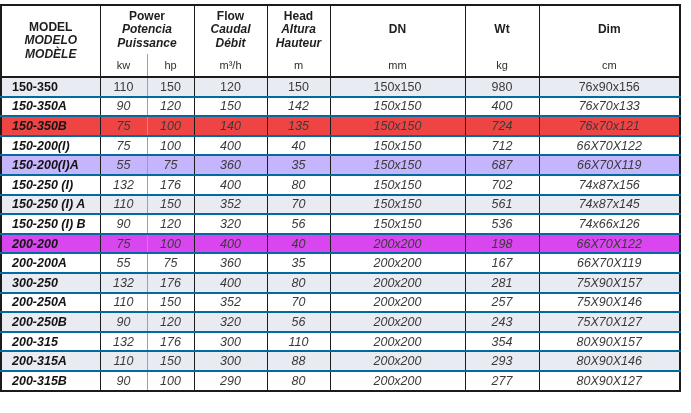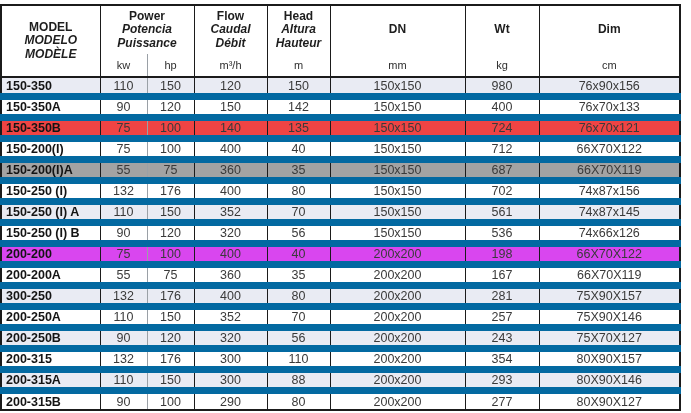--- a/index.html
+++ b/index.html
@@ -34,31 +34,31 @@
   tr.units { height: 23px; padding-left: 23px; }
   tr.units th {
     font-weight: normal;
     font-size: 11px;
     color: #2e2e2e;
     vertical-align: middle;
     text-align: center;
   }
 
   tbody tr { height: 19.6px; }
-  tbody tr + tr { border-top: 7px solid #0369a1; }
+  tbody tr + tr { border-top: 2px solid #0369a1; font-style: italic; }
   tbody td {
     font-size: 12.5px;
     color: #3a3a3a;
     text-align: center;
     vertical-align: middle;
     white-space: nowrap;
   }
   tbody td.c-model {
     text-align: left;
-    padding-left: 4px;
+    padding-left: 10px;
     font-weight: bold;
     color: #141414;
   }
 
   .bR { border-right: 1px solid #1b1b1b; }      
   .bThin { border-right: 1px solid #9aa0a6; }   
 </style>
 </head>
 <body>
 
@@ -149,21 +149,21 @@
       <tr>
         <td class="c-model bR">150-200(I)</td>
         <td class="c-kw bThin">75</td>
         <td class="c-hp bR">100</td>
         <td class="c-flow bR">400</td>
         <td class="c-head bR">40</td>
         <td class="c-dn bR">150x150</td>
         <td class="c-wt bR">712</td>
         <td class="c-dim">66X70X122</td>
       </tr>
-      <tr style="background: #a3a3a3;">
+      <tr style="background: #c4b5fd;">
         <td class="c-model bR">150-200(I)A</td>
         <td class="c-kw bThin">55</td>
         <td class="c-hp bR">75</td>
         <td class="c-flow bR">360</td>
         <td class="c-head bR">35</td>
         <td class="c-dn bR">150x150</td>
         <td class="c-wt bR">687</td>
         <td class="c-dim">66X70X119</td>
       </tr>
       <tr>

